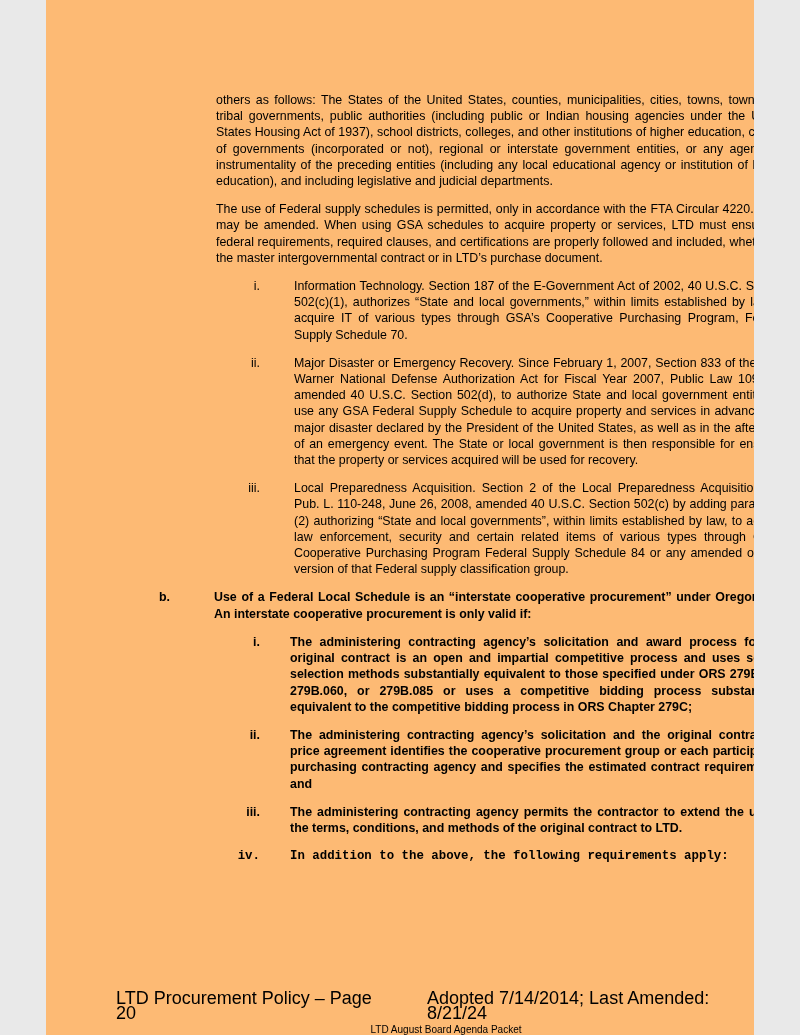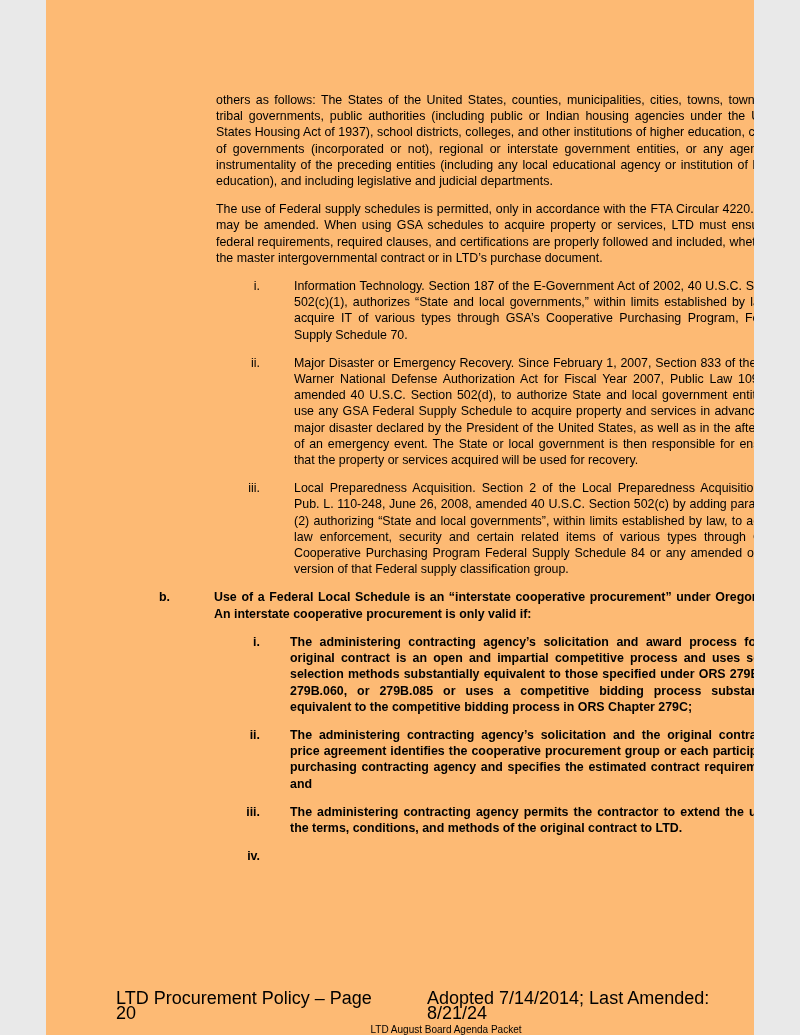--- a/index.html
+++ b/index.html
@@ -32,21 +32,21 @@
   .li .text { flex: 1 1 auto; }
 
   .li-a { margin-left: 57px; }
   .li-a .num { width: 44px; text-align: right; }
   .li-a .text { margin-left: 34px; }
 
   .li-b-head .num { width: 55px; text-align: left; }
   .li-b { margin-left: 57px; }
   .li-b .num { width: 44px; text-align: right; }
   .li-b .text { margin-left: 30px; }
-  .li-b:last-child, .li-b.tight { margin-bottom: 12px; }
+  .li-b:last-child, .li-b.tight { margin-bottom: 12px; font-family: Liberation Mono, monospace; }
 
   .bold { font-weight: bold; }
   .u { }
 
   .footer {
     position: absolute;
     left: 0;
     top: 991px;
     width: 800px;
     color: #000000;
@@ -112,20 +112,21 @@
       <span class="text">The administering contracting agency’s solicitation and the original contract or price agreement identifies the cooperative procurement group or each participating purchasing contracting agency and specifies the estimated contract requirements; and</span>
     </div>
 
     <div class="li li-b bold">
       <span class="num">iii.</span>
       <span class="text">The administering contracting agency permits the contractor to extend the use of the terms, conditions, and methods of the original contract to LTD.</span>
     </div>
 
     <div class="li li-b bold tight">
       <span class="num">iv.</span>
+      <span class="text">In addition to the above, the following requirements apply:</span>
     </div>
 
   </div>
 
   <div class="footer">
     <div class="footer-line1">
       <span>LTD Procurement Policy – Page 20</span>
       <span>Adopted 7/14/2014; Last Amended: 8/21/24</span>
     </div>
     <div class="footer-center">LTD August Board Agenda Packet</div>

